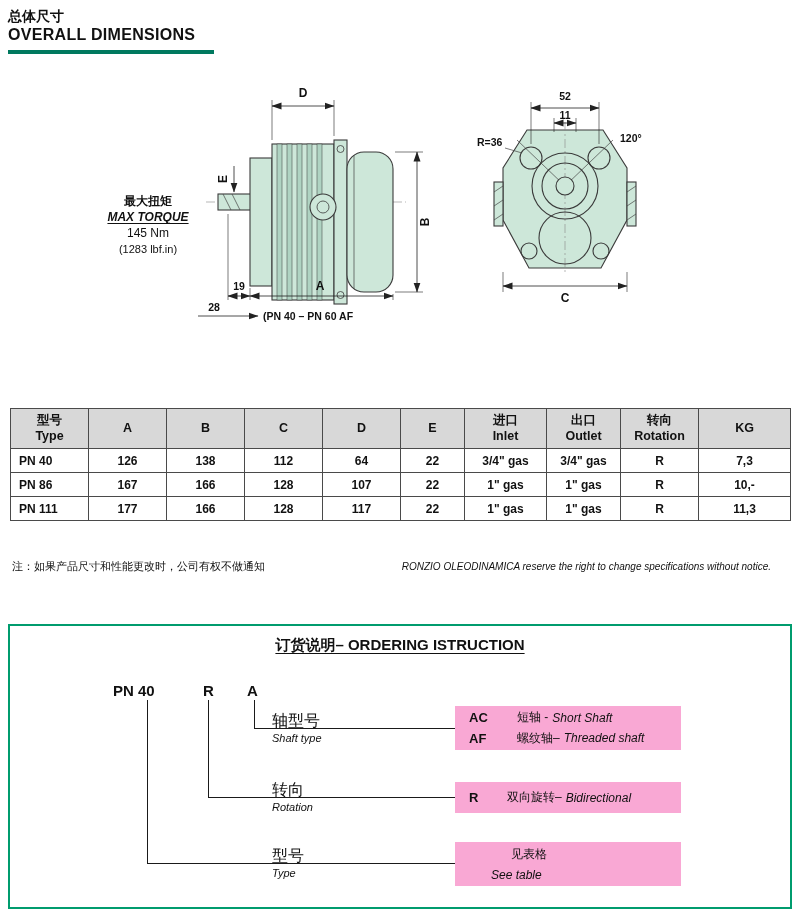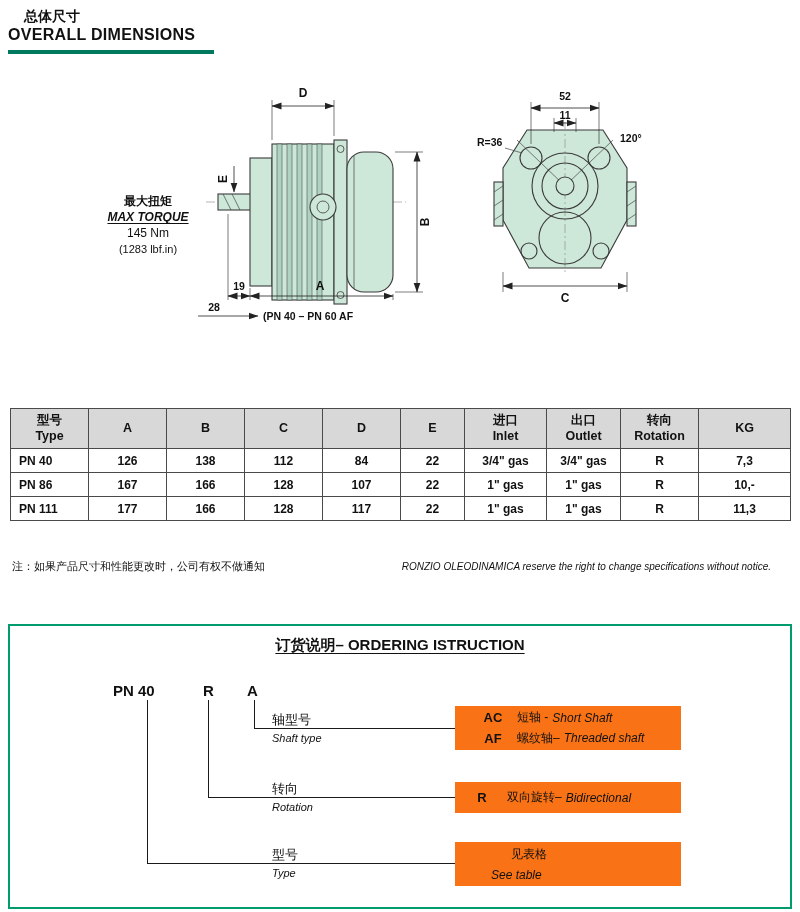--- a/index.html
+++ b/index.html
@@ -1,21 +1,21 @@
 <!DOCTYPE html>
 <html><head>
 <meta charset="utf-8">
 <style>
   html,body{margin:0;padding:0;background:#fff;}
   .page{position:relative;width:800px;height:912px;background:#ffffff;overflow:hidden;
         font-family:"Liberation Sans","DejaVu Sans",sans-serif;color:#111;}
   .abs{position:absolute;}
 
   
-  .title-cn{left:24px;top:8px;font-size:14px;font-weight:bold;}
+  .title-cn{left:8px;top:8px;font-size:14px;font-weight:bold;}
   .title-en{left:8px;top:26px;font-size:16px;font-weight:bold;letter-spacing:.3px;}
   .title-rule{left:8px;top:50px;width:206px;height:4px;background:#00795f;}
 
   
   .torque{left:92px;top:160px;width:112px;text-align:center;line-height:1.35;}
   .torque .cn{font-size:12px;font-weight:bold;margin-top:33px;}
   .torque .en{font-size:12px;font-weight:bold;font-style:italic;text-decoration:underline;text-underline-offset:2px;}
   .torque .val{font-size:12px;}
   .torque .val2{font-size:11px;}
 
@@ -42,23 +42,23 @@
 
   .note-cn{left:12px;top:559px;font-size:11px;}
   .note-en{right:29px;top:561px;font-size:10px;font-style:italic;}
 
   
   .order-box{left:8px;top:624px;width:780px;height:281px;border:2px solid #009c6e;background:#fff;}
   .order-title-wrap{left:8px;top:636px;width:784px;text-align:center;}
   .order-title{font-size:15px;font-weight:bold;text-decoration:underline;text-underline-offset:3px;margin-top:8px;}
   .code-part{top:682px;font-size:15px;font-weight:bold;}
   .ln{background:#1a1a1a;}
-  .lbl-cn{font-size:13px;}
+  .lbl-cn{font-size:16px;}
   .lbl-en{font-size:11px;font-style:italic;}
-  .gbox{background:#f97316;display:flex;flex-direction:column;justify-content:space-evenly;text-align:center;}
+  .gbox{background:#f9a8d4;display:flex;flex-direction:column;justify-content:space-evenly;}
   .gbox .row{display:flex;align-items:center;font-size:12px;}
   .gbox .code{font-weight:bold;font-size:13px;padding-left:14px;}
   .gbox .cnw{padding-right:4px;}
   .gbox .enw{font-style:italic;}
 </style>
 </head>
 <body>
 
 <div class="page">
 
@@ -226,21 +226,21 @@
             <div class="th-cn">KG</div>
           </th>
         </tr>
     </thead>
     <tbody>
         <tr>
           <td class="col-type">PN 40</td>
           <td>126</td>
           <td>138</td>
           <td>112</td>
-          <td>84</td>
+          <td>64</td>
           <td>22</td>
           <td>3/4" gas</td>
           <td>3/4" gas</td>
           <td>R</td>
           <td>7,3</td>
         </tr>
         <tr>
           <td class="col-type">PN 86</td>
           <td>167</td>
           <td>166</td>

